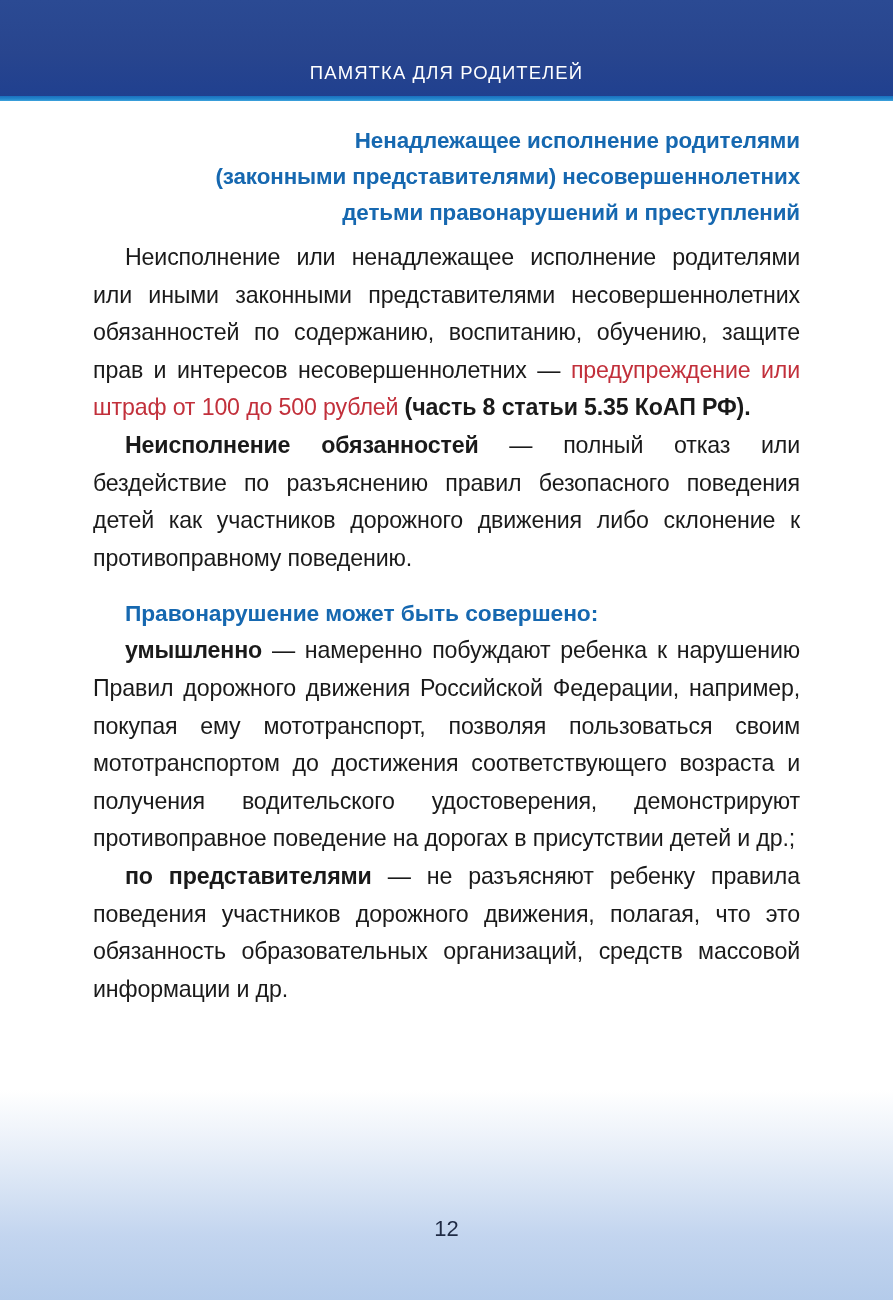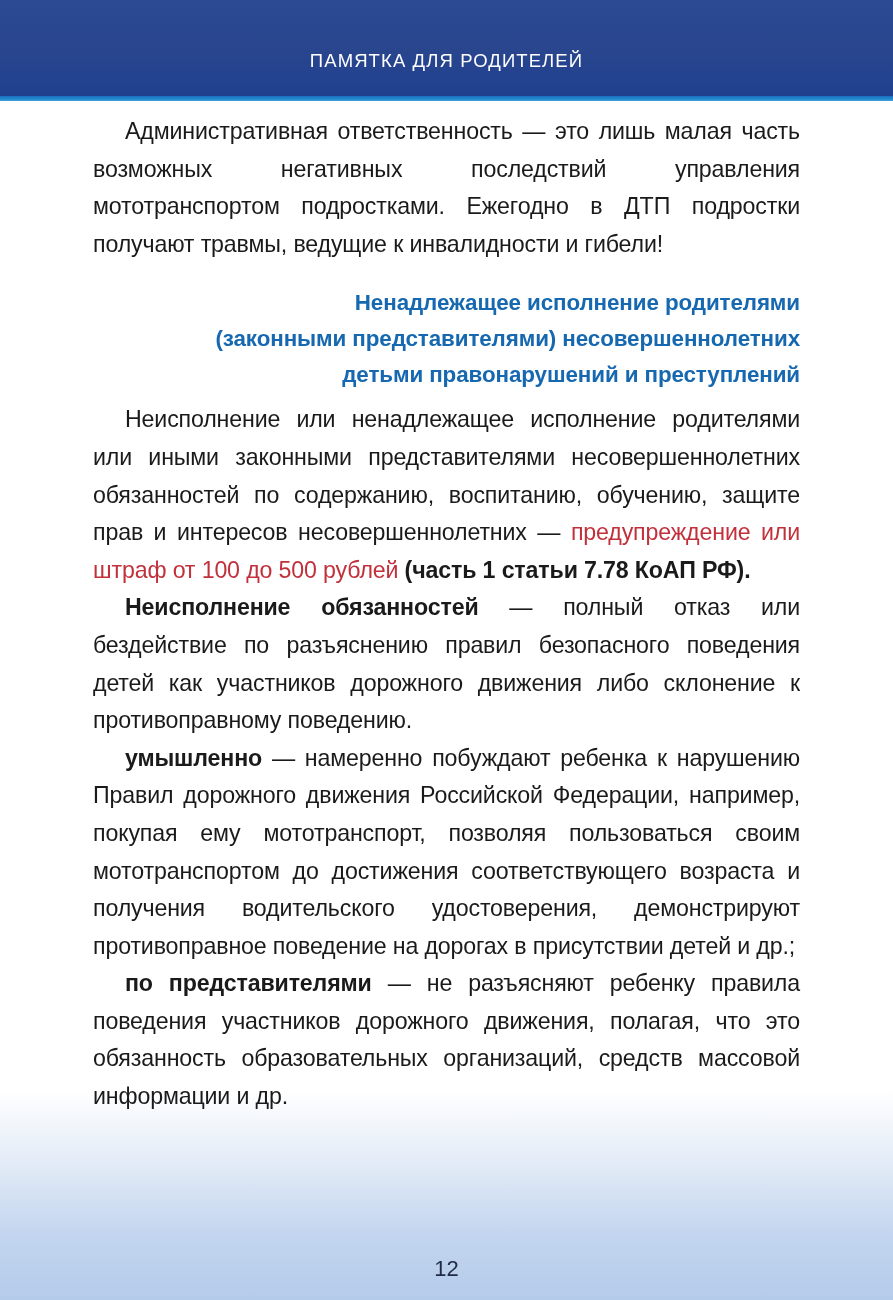--- a/index.html
+++ b/index.html
@@ -41,21 +41,21 @@
     background: linear-gradient(to bottom, #2b4a93 0%, #28458e 55%, #20408f 100%);
     display: flex;
     align-items: flex-end;
     justify-content: center;
   }
   .header-title {
     color: #ffffff;
     font-size: 18.5px;
     letter-spacing: 1.1px;
     font-weight: 400;
-    padding-bottom: 24px;
+    padding-bottom: 12px;
     white-space: nowrap;
     font-family: "Liberation Sans", "DejaVu Sans", sans-serif;
   }
   .header-stripe {
     position: absolute;
     top: 96px;
     left: 0;
     width: 893px;
     height: 5px;
     background: linear-gradient(to bottom, #1a6fbe 0%, #2488cd 60%, #3ea3dd 100%);
@@ -120,48 +120,47 @@
   
   .page-number {
     position: absolute;
     top: 1216px;
     left: 0;
     width: 893px;
     text-align: center;
     font-size: 22px;
     color: #1f2a44;
     font-family: "Liberation Sans", "DejaVu Sans", sans-serif;
-    margin-top: 40px;
   }
 </style>
 </head>
 <body>
 
 <div class="page">
 
   <div class="header-bar">
     <div class="header-title">ПАМЯТКА ДЛЯ РОДИТЕЛЕЙ</div>
   </div>
   <div class="header-stripe"></div>
 
   <div class="content">
 
-    <p class="body first">Административная ответственность — это лишь малая часть возможных негативных последствий управления мототранспортом подростками. Ежегодно в ДТП подростки получают травмы, ведущие к инвалидности и гибели!</p>
 
     <div class="blue-heading">
       <span class="ln">Ненадлежащее исполнение родителями</span>
       <span class="ln">(законными представителями) несовершеннолетних</span>
       <span class="ln">детьми правонарушений и преступлений</span>
     </div>
 
-    <p class="body"><span>Неисполнение или ненадлежащее исполнение родителями или иными законными представителями несовершеннолетних обязанностей по содержанию, воспитанию, обучению, защите прав и интересов несовершеннолетних — </span><span class="red">предупреждение или штраф от 100 до 500 рублей </span><span class="b">(часть 1 статьи 7.78 КоАП РФ).</span></p>
+    <p class="body"><span>Неисполнение или ненадлежащее исполнение родителями или иными законными представителями несовершеннолетних обязанностей по содержанию, воспитанию, обучению, защите прав и интересов несовершеннолетних — </span><span class="red">предупреждение или штраф от 100 до 500 рублей </span><span class="b">(часть 8 статьи 5.35 КоАП РФ).</span></p>
 
     <p class="body"><span class="b">Неисполнение обязанностей</span><span> — полный отказ или бездействие по разъяснению правил безопасного поведения детей как участников дорожного движения либо склонение к противоправному поведению.</span></p>
 
 
+    <p class="blue-sub">Правонарушение может быть совершено:</p>
 
     <p class="body"><span class="b">умышленно</span><span> — намеренно побуждают ребенка к нарушению Правил дорожного движения Российской Федерации, например, покупая ему мототранспорт, позволяя пользоваться своим мототранспортом до достижения соответствующего возраста и получения водительского удостоверения, демонстрируют противоправное поведение на дорогах в присутствии детей и др.;</span></p>
 
     <p class="body"><span class="b">по представителями</span><span> — не разъясняют ребенку правила поведения участников дорожного движения, полагая, что это обязанность образовательных организаций, средств массовой информации и др.</span></p>
 
   </div>
 
   <div class="page-number">12</div>
 
 </div>

